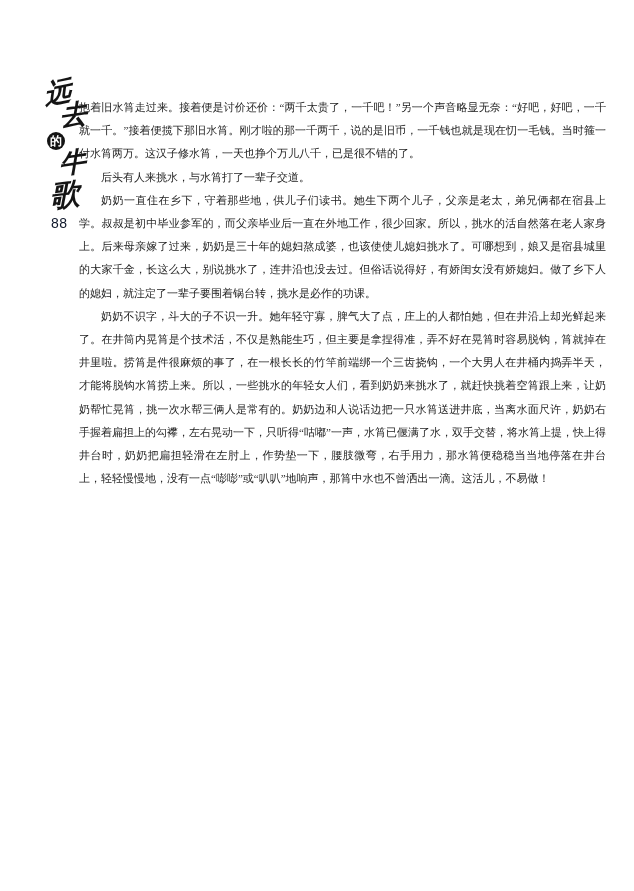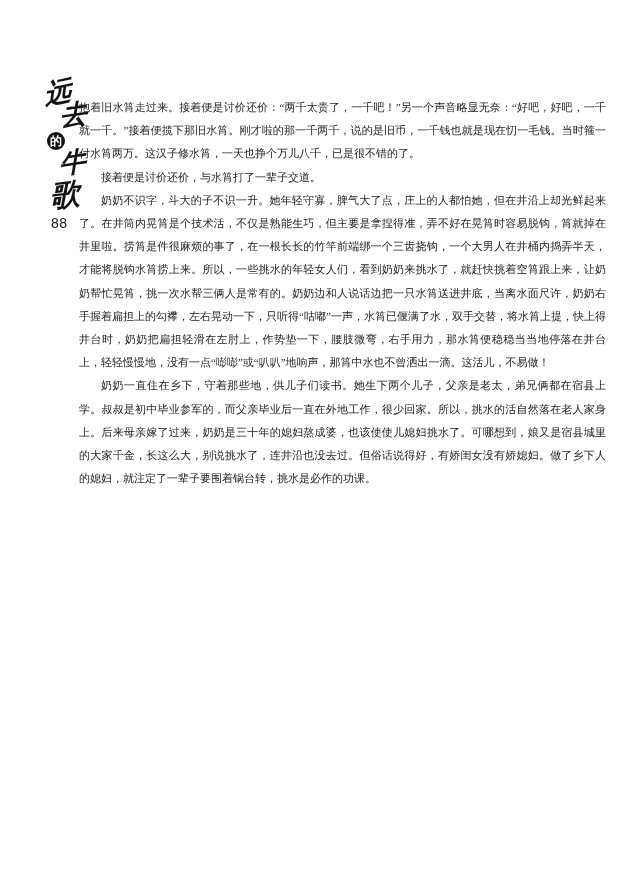--- a/index.html
+++ b/index.html
@@ -57,18 +57,18 @@
     <span class="lg c1">去</span>
     <span class="lg circle">的</span>
     <span class="lg c3">牛</span>
     <span class="lg c4">歌</span>
   </div>
 
   <div class="pagenum">88</div>
 
   <div class="text">
     <p class="noindent">抱着旧水筲走过来。接着便是讨价还价：“两千太贵了，一千吧！”另一个声音略显无奈：“好吧，好吧，一千就一千。”接着便揽下那旧水筲。刚才啦的那一千两千，说的是旧币，一千钱也就是现在忉一毛钱。当时箍一付水筲两万。这汉子修水筲，一天也挣个万儿八千，已是很不错的了。</p>
-    <p>接着便是讨价还价，与水筲打了一辈子交道。</p>
+    <p>后头有人来挑水，与水筲打了一辈子交道。</p>
+    <p>奶奶一直住在乡下，守着那些地，供儿子们读书。她生下两个儿子，父亲是老太，弟兄俩都在宿县上学。叔叔是初中毕业参军的，而父亲毕业后一直在外地工作，很少回家。所以，挑水的活自然落在老人家身上。后来母亲嫁了过来，奶奶是三十年的媳妇熬成婆，也该使使儿媳妇挑水了。可哪想到，娘又是宿县城里的大家千金，长这么大，别说挑水了，连井沿也没去过。但俗话说得好，有娇闺女没有娇媳妇。做了乡下人的媳妇，就注定了一辈子要围着锅台转，挑水是必作的功课。</p>
     <p>奶奶不识字，斗大的子不识一升。她年轻守寡，脾气大了点，庄上的人都怕她，但在井沿上却光鲜起来了。在井筒内晃筲是个技术活，不仅是熟能生巧，但主要是拿捏得准，弄不好在晃筲时容易脱钩，筲就掉在井里啦。捞筲是件很麻烦的事了，在一根长长的竹竿前端绑一个三齿挠钩，一个大男人在井桶内捣弄半天，才能将脱钩水筲捞上来。所以，一些挑水的年轻女人们，看到奶奶来挑水了，就赶快挑着空筲跟上来，让奶奶帮忙晃筲，挑一次水帮三俩人是常有的。奶奶边和人说话边把一只水筲送进井底，当离水面尺许，奶奶右手握着扁担上的勾襻，左右晃动一下，只听得“咕嘟”一声，水筲已偃满了水，双手交替，将水筲上提，快上得井台时，奶奶把扁担轻滑在左肘上，作势垫一下，腰肢微弯，右手用力，那水筲便稳稳当当地停落在井台上，轻轻慢慢地，没有一点“嘭嘭”或“叭叭”地响声，那筲中水也不曾洒出一滴。这活儿，不易做！</p>
-    <p>奶奶一直住在乡下，守着那些地，供儿子们读书。她生下两个儿子，父亲是老太，弟兄俩都在宿县上学。叔叔是初中毕业参军的，而父亲毕业后一直在外地工作，很少回家。所以，挑水的活自然落在老人家身上。后来母亲嫁了过来，奶奶是三十年的媳妇熬成婆，也该使使儿媳妇挑水了。可哪想到，娘又是宿县城里的大家千金，长这么大，别说挑水了，连井沿也没去过。但俗话说得好，有娇闺女没有娇媳妇。做了乡下人的媳妇，就注定了一辈子要围着锅台转，挑水是必作的功课。</p>
   </div>
 
 </div>
 
 </body></html>

